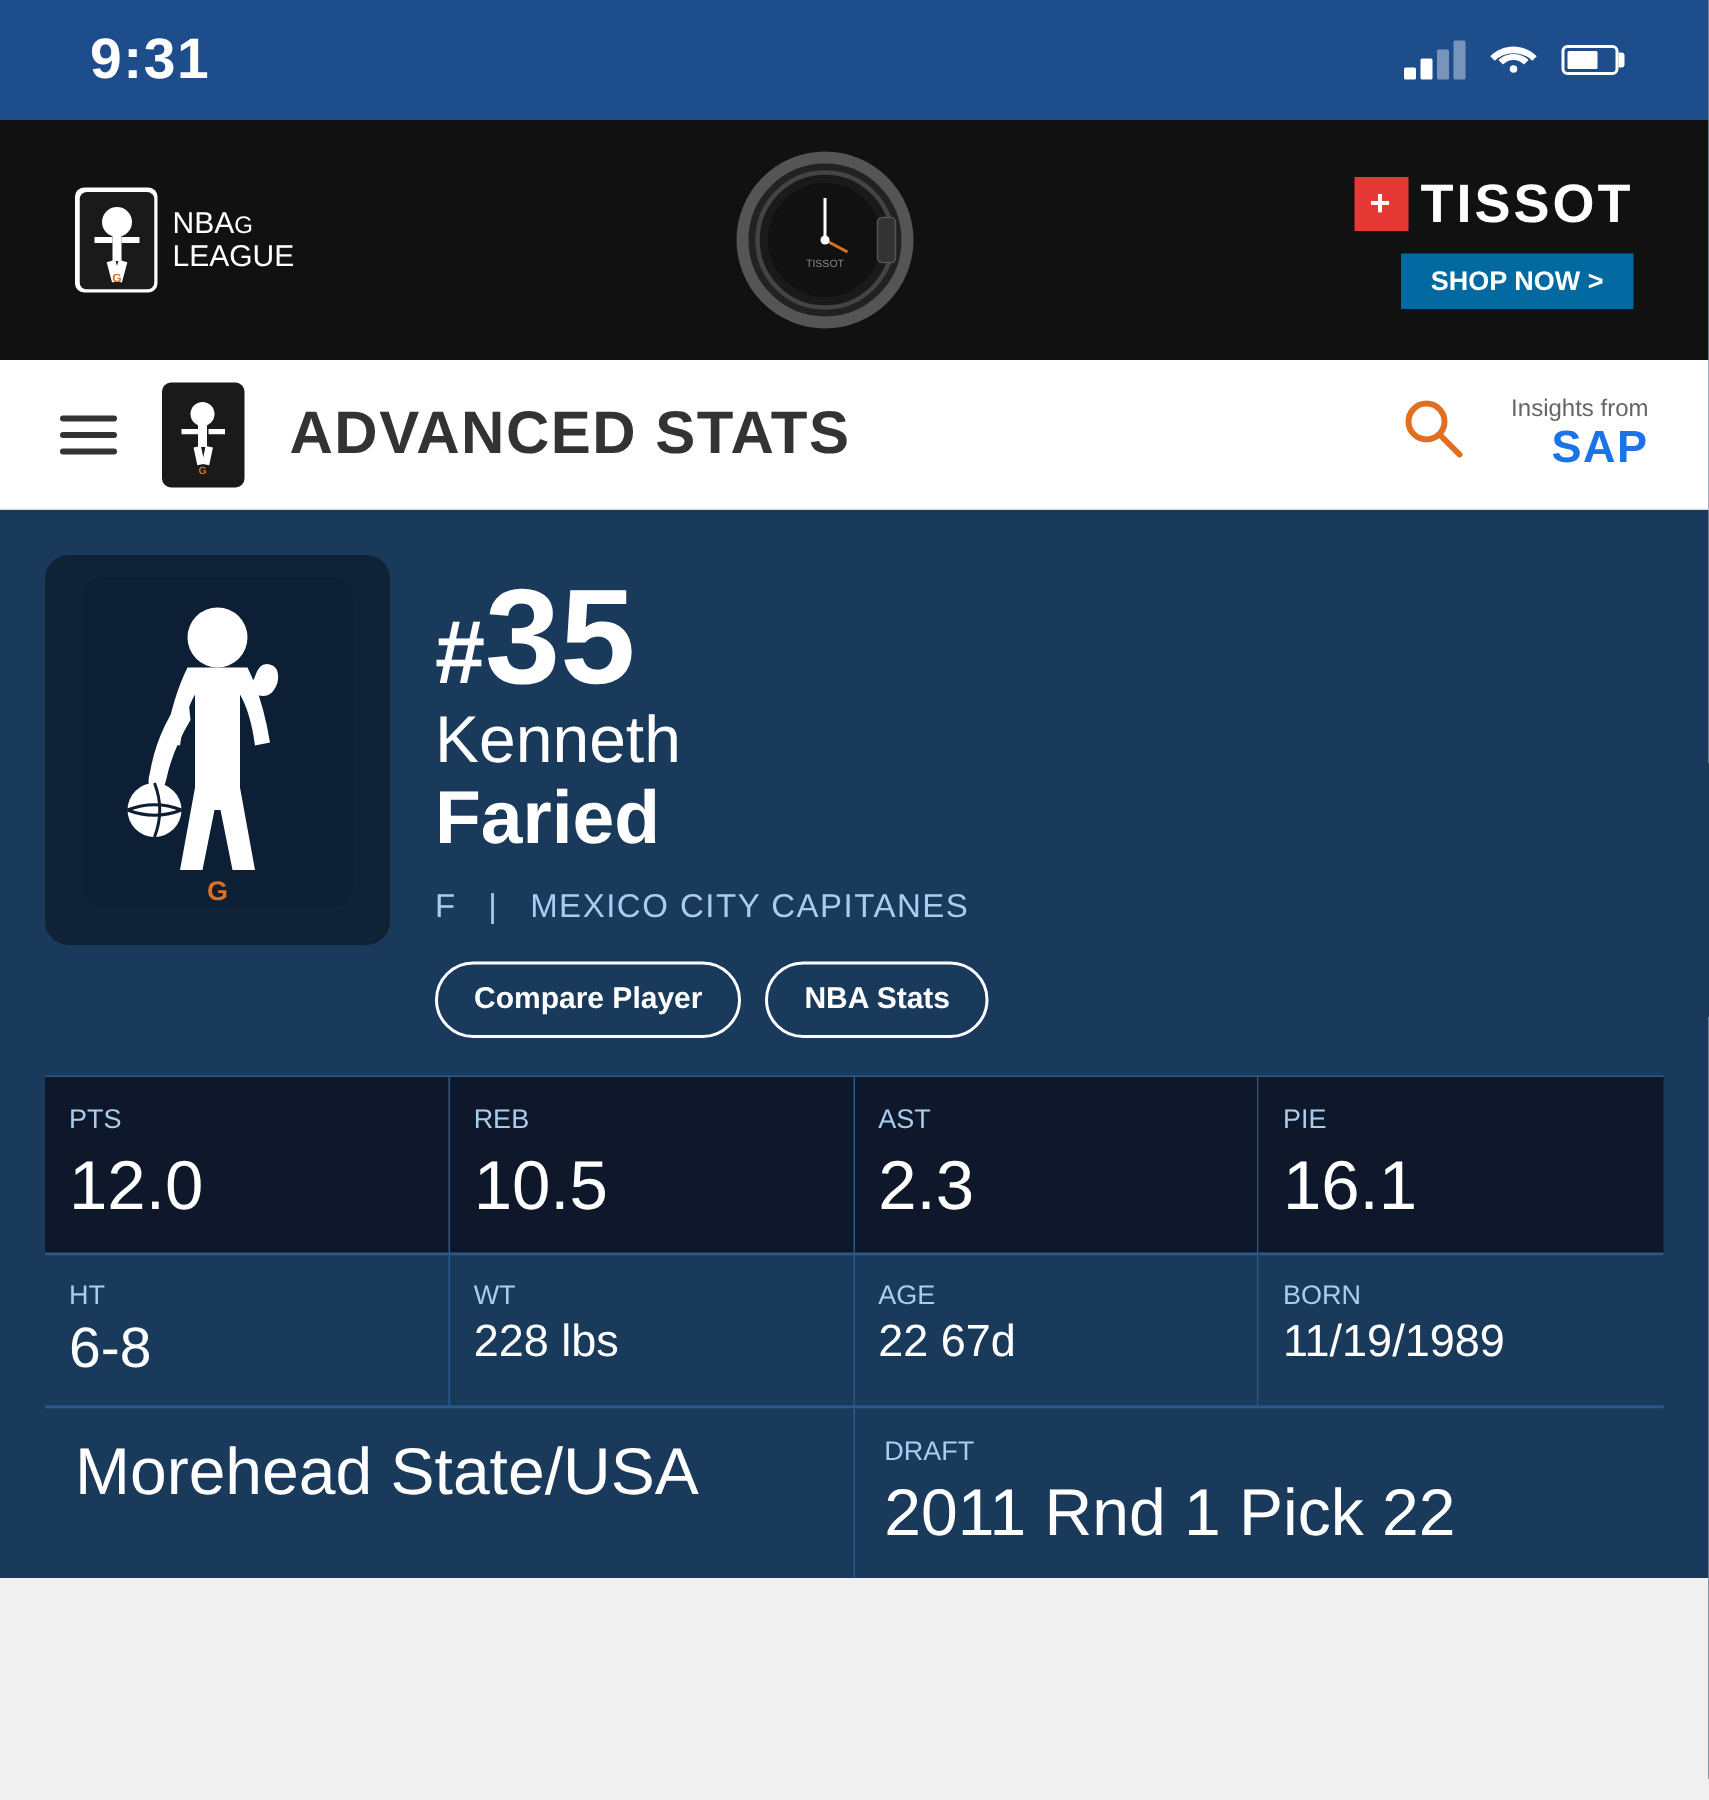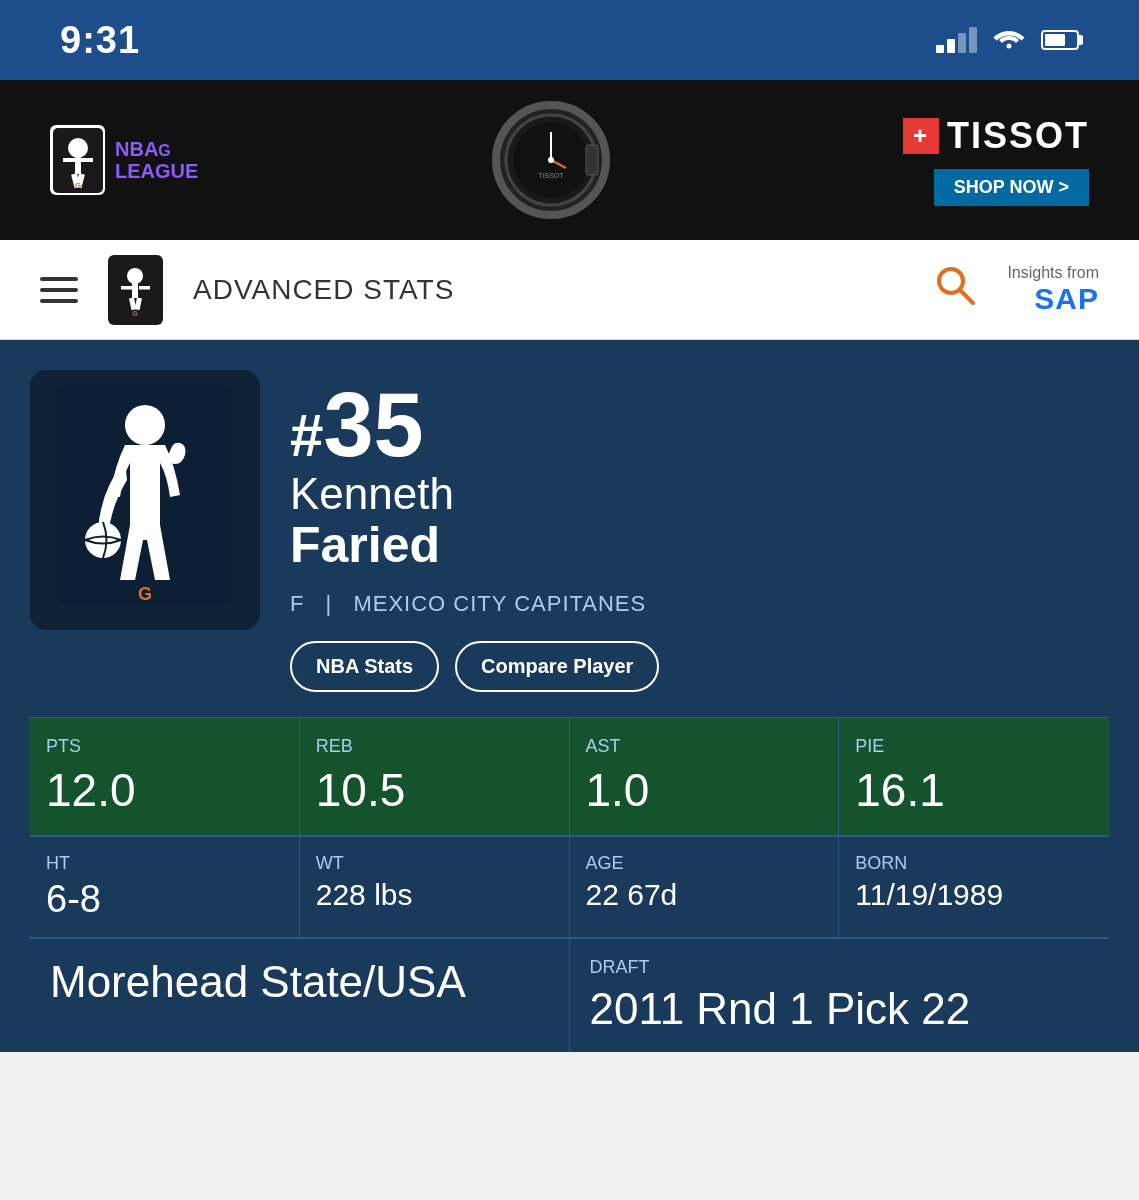--- a/index.html
+++ b/index.html
@@ -105,23 +105,23 @@
       display: flex;
       align-items: center;
       justify-content: center;
       font-size: 10px;
       font-weight: bold;
       color: #1e4d8c;
       position: relative;
       overflow: hidden;
     }
     .nba-g-text {
-      color: #8b5cf6;
+      color: #ffffff;
       font-size: 20px;
-      font-weight: bold;
+      font-weight: normal;
       line-height: 1.1;
     }
     .nba-g-text span {
       font-size: 16px;
     }
     .ad-watch-area {
       flex: 1;
       display: flex;
       align-items: center;
       justify-content: center;
@@ -196,22 +196,22 @@
       height: 70px;
       background: #1a1a1a;
       border-radius: 6px;
       display: flex;
       align-items: center;
       justify-content: center;
       position: relative;
       overflow: hidden;
     }
     .nav-title {
-      font-size: 28px;
-      font-weight: 400;
+      font-size: 40px;
+      font-weight: 700;
       color: #333;
       letter-spacing: 1px;
       flex: 1;
     }
     .nav-search {
       color: #e07020;
       font-size: 40px;
       cursor: pointer;
     }
     .nav-sap {
@@ -310,21 +310,21 @@
       white-space: nowrap;
     }
 
     
     .stats-grid {
       display: grid;
       grid-template-columns: 1fr 1fr 1fr 1fr;
       border-top: 1px solid #2a5a8c;
     }
     .stat-cell {
-      background: #14532d;
+      background: #0f172a;
       padding: 18px 16px;
       border-right: 1px solid #2a5a8c;
       border-bottom: 1px solid #2a5a8c;
     }
     .stat-cell:last-child { border-right: none; }
     .stat-label {
       font-size: 18px;
       color: #aaccee;
       font-weight: 500;
       margin-bottom: 6px;
@@ -513,38 +513,38 @@
         <span class="hash">#</span><span>35</span>
       </div>
       <div class="player-name-first">Kenneth</div>
       <div class="player-name-last">Faried</div>
       <div class="player-team">
         <span>F</span>
         <span class="separator">|</span>
         <span>MEXICO CITY CAPITANES</span>
       </div>
       <div class="player-actions">
+        <button class="action-btn">Compare Player</button>
         <button class="action-btn">NBA Stats</button>
-        <button class="action-btn">Compare Player</button>
       </div>
     </div>
   </div>
 
   <div class="stats-grid" id="stats-grid">
       <div class="stat-cell">
         <div class="stat-label">PTS</div>
                     <div class="stat-value">12.0</div>
       </div>
       <div class="stat-cell">
         <div class="stat-label">REB</div>
                     <div class="stat-value">10.5</div>
       </div>
       <div class="stat-cell">
         <div class="stat-label">AST</div>
-                    <div class="stat-value">1.0</div>
+                    <div class="stat-value">2.3</div>
       </div>
       <div class="stat-cell">
         <div class="stat-label">PIE</div>
                     <div class="stat-value">16.1</div>
       </div>
     </div>
 
   <div class="bio-grid" id="bio-grid">
       <div class="bio-cell">
         <div class="bio-label">HT</div>

